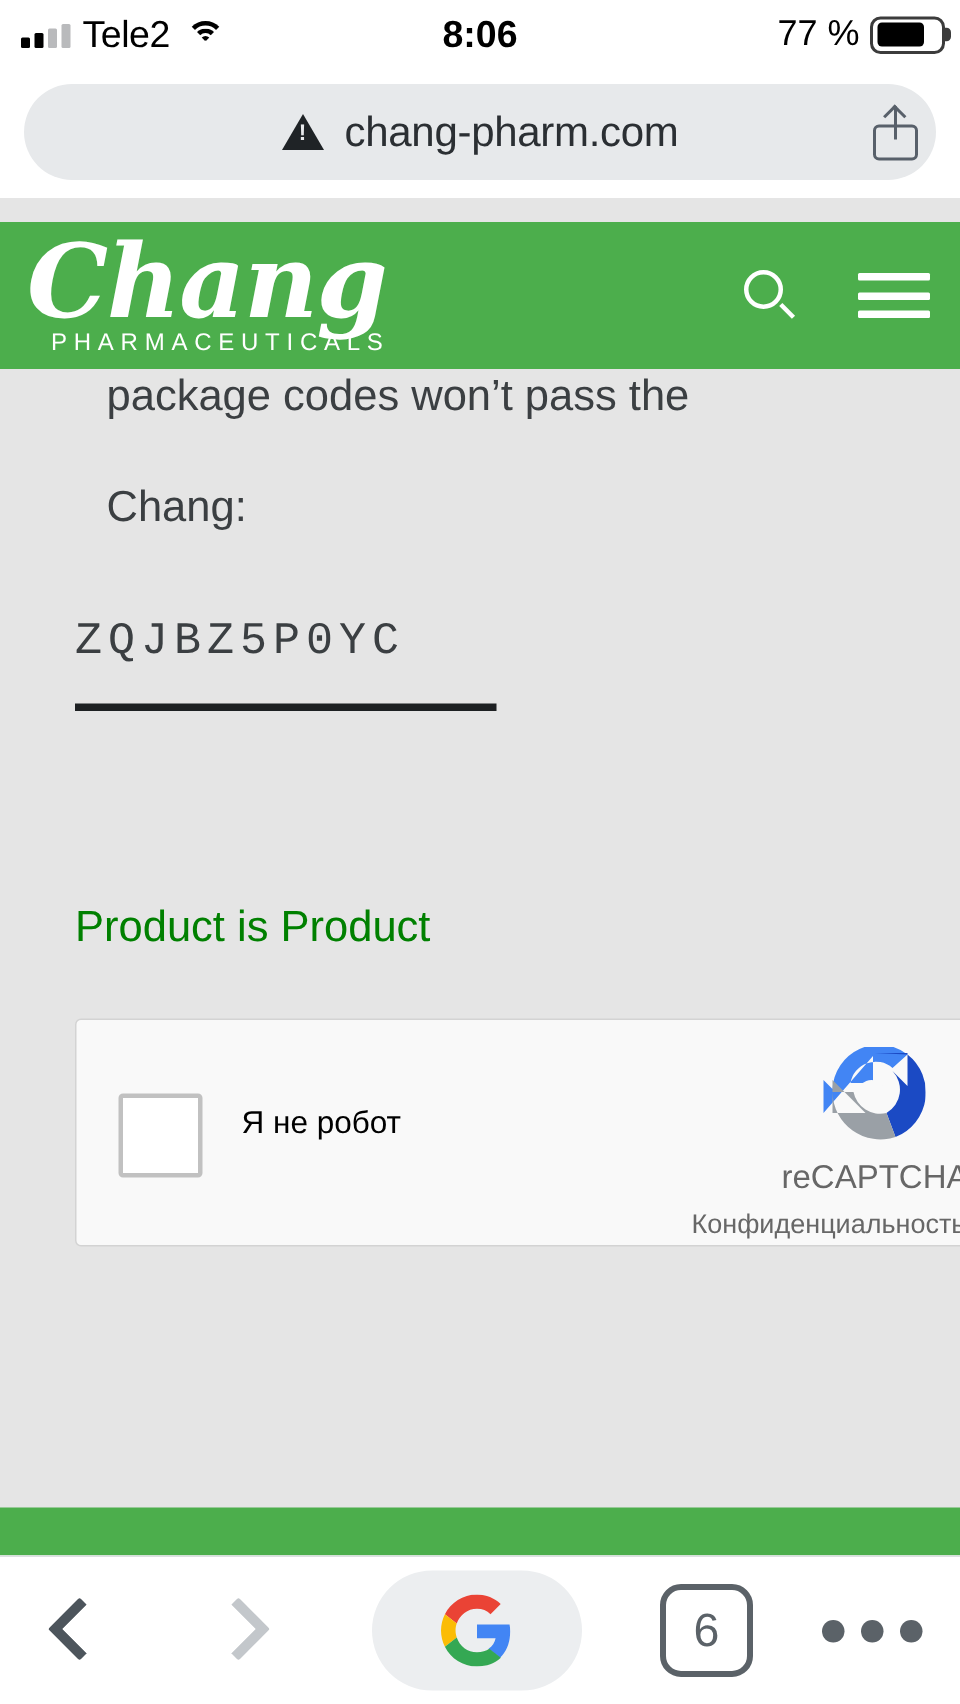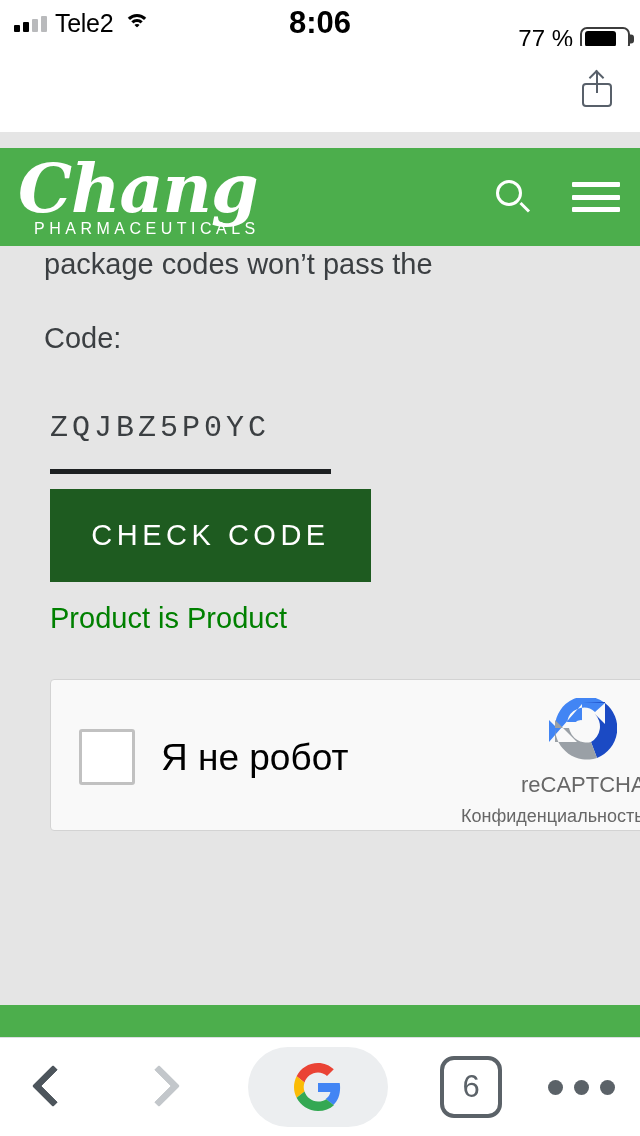--- a/index.html
+++ b/index.html
@@ -25,22 +25,22 @@
   .sig i:nth-child(4){ height:16px; background:#b9babc; }
   .carrier{ font-size:25px; color:#000; letter-spacing:-0.3px; font-weight:400; }
   .wifi{ width:26px; height:19px; position:relative; margin-left:3px; }
   .wifi b{ position:absolute; left:50%; transform:translateX(-50%); border:3px solid #000;
            border-bottom-color:transparent; border-left-color:transparent; border-right-color:transparent;
            border-radius:50%; }
   .wifi b:nth-child(1){ width:26px; height:26px; top:0; }
   .wifi b:nth-child(2){ width:16px; height:16px; top:5px; }
   .wifi b:nth-child(3){ width:7px; height:7px; top:10px; border-width:3.5px; }
   .clock{ position:absolute; left:0; right:0; top:0; height:46px; display:flex; align-items:center;
-          justify-content:center; font-size:31px; font-weight:700; color:#000; letter-spacing:0px; }
-  .sb-right{ position:absolute; right:10px; top:16px; height:46px; display:flex; align-items:center; gap:7px; }
+          justify-content:center; font-size:25px; font-weight:700; color:#000; letter-spacing:0px; }
+  .sb-right{ position:absolute; right:10px; top:0; height:46px; display:flex; align-items:center; gap:7px; }
   .battpct{ font-size:24px; color:#000; }
   .batt{ position:relative; width:50px; height:25px; border:2.5px solid #3c3c3c; border-radius:7px; padding:2.5px; }
   .batt span{ display:block; height:100%; width:77%; background:#000; border-radius:3px; }
   .battnub{ position:absolute; right:-6px; top:50%; transform:translateY(-50%);
             width:4px; height:9px; background:#3c3c3c; border-radius:0 3px 3px 0; }
 
   
   .urlbar-wrap{ position:absolute; left:0; top:46px; width:640px; height:86px; background:#fff; }
   .urlbar{ position:absolute; left:16px; top:10px; width:608px; height:64px;
            background:#e7e9eb; border-radius:32px; display:flex; align-items:center; justify-content:center; }
@@ -66,40 +66,40 @@
   .hdr-icons{ position:absolute; right:20px; top:0; height:98px; display:flex; align-items:center; gap:42px; }
   .search-ic{ position:relative; width:34px; height:34px; }
   .search-ic b{ position:absolute; left:0; top:0; width:26px; height:26px;
                 border:3px solid #fff; border-radius:50%; }
   .search-ic i{ position:absolute; right:1px; bottom:1px; width:12px; height:3px; background:#fff;
                 transform:rotate(45deg); transform-origin:right center; }
   .burger{ width:48px; height:30px; display:flex; flex-direction:column; justify-content:space-between; }
   .burger i{ display:block; height:5px; background:#fff; border-radius:1px; }
 
   
-  .content{ position:absolute; left:0; top:198px; width:640px; }
+  .content{ position:absolute; left:0; top:198px; width:640px;padding-left:27px; }
   .para{ padding:0 44px; font-size:29px; line-height:42px; color:#3b3f42; }
   .para.clipped{ position:absolute; top:0; left:0; right:0; }
   .label{ padding:0 44px; font-size:29px; color:#3b3f42; }
 
   .code-field{ position:absolute; left:50px; top:213px; width:281px;font-family:Liberation Mono, monospace; }
   .code-value{ font-size:30px; letter-spacing:4px; color:#3b3f42; white-space:nowrap; }
   .code-underline{ margin-top:24px; height:5px; background:#1d2022; }
 
   .check-btn{ position:absolute; left:50px; top:489px; width:321px; height:93px;
               background:#1e5b20; color:#fff; border:0; font-size:29px; letter-spacing:4.5px;
               font-family:"Liberation Sans", sans-serif; cursor:pointer; }
   .result-msg{ position:absolute; left:50px; top:602px; font-size:29px; color:#008000; }
 
   
   .recaptcha{ position:absolute; left:50px; top:679px; width:638px; height:152px;
               background:#f9f9f9; border:1px solid #d3d3d3; border-radius:4px; }
   .rc-check{ position:absolute; left:28px; top:49px; width:56px; height:56px;
              background:#fff; border:3px solid #c1c1c1; border-radius:3px; }
-  .rc-label{ position:absolute; left:110px; top:57px; font-size:37px; color:#000; }
+  .rc-label{ position:absolute; left:110px; top:57px; font-size:21px; color:#000; }
   .rc-logo{ position:absolute; left:496px; top:18px; width:70px; height:66px; }
   .rc-brand{ position:absolute; left:470px; top:92px; font-size:22px; color:#676767; }
   .rc-terms{ position:absolute; left:410px; top:126px; font-size:18px; color:#676767; white-space:nowrap; }
 
   
   .site-footer{ position:absolute; left:0; top:1005px; width:640px; height:32px; background:#4cae4c; }
 
   
   .browserbar{ position:absolute; left:0; top:1037px; width:640px; height:99px; background:#fff;
                border-top:1px solid #dcdfe2; display:flex; align-items:center; }
@@ -141,39 +141,42 @@
     <div class="sb-right">
       <span class="battpct">77 %</span>
       <span class="batt">
           <span></span>
           <i class="battnub"></i>
         </span>
     </div>
   </div>
 
   <div class="urlbar-wrap">
+    <div class="urlbar">
+      <span class="warn-tri"></span>
+      <span class="urltext">chang-pharm.com</span>
+    </div>
     <div class="share-ic">
       <span class="share-box"></span>
         <span class="share-arrow"></span>
         <span class="share-head"></span>
     </div>
   </div>
 
   <div class="content">
     <div class="para clipped">recommend not to use the products, which</div>
     <div class="para" style="margin-top:45px;">package codes won’t pass the</div>
-    <div class="label" style="margin-top:37px;">Code:</div>
+    <div class="label" style="margin-top:37px;">Chang:</div>
 
     <div class="code-field">
       <div class="code-value">ZQJBZ5P0YC</div>
       <div class="code-underline"></div>
     </div>
   </div>
 
-  <button class="check-btn">CHECK CODE</button>
   <div class="result-msg">Product is Product</div>
 
   <div class="recaptcha">
     <div class="rc-check"></div>
     <div class="rc-label">Я не робот</div>
     <div class="rc-logo">
       <svg viewBox="0 0 70 66" width="70" height="66">
         <path d="M35 6 L35 24 L20 24 A17 17 0 0 1 48 14 L58 5 A31 31 0 0 0 8 28 L2 22 L2 44 Z" fill="#4285f4"></path>
         <path d="M36 4 L58 4 L58 26 L48 16 A18 18 0 0 1 44 44 L50 60 A32 32 0 0 0 58 5 Z" fill="#1b4ac4"></path>
         <path d="M50 60 A32 32 0 0 1 8 30 L22 30 A18 18 0 0 0 44 44 Z M8 22 L8 44 L30 44 Z" fill="#9aa0a6"></path>

